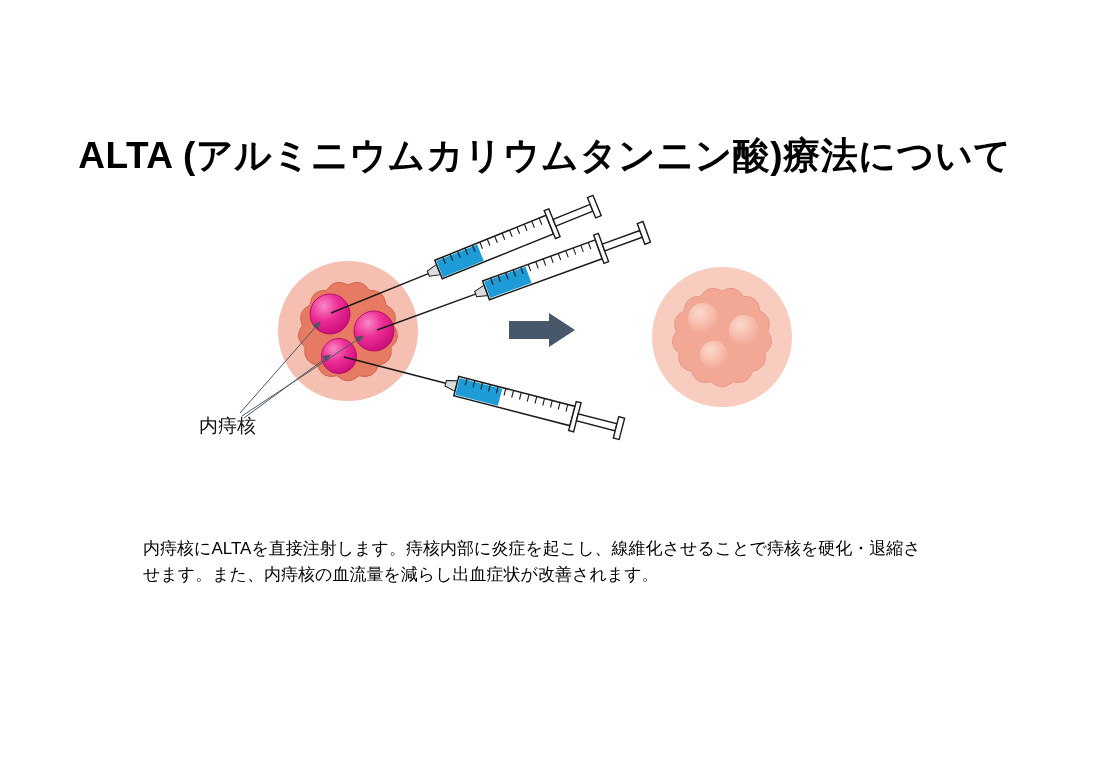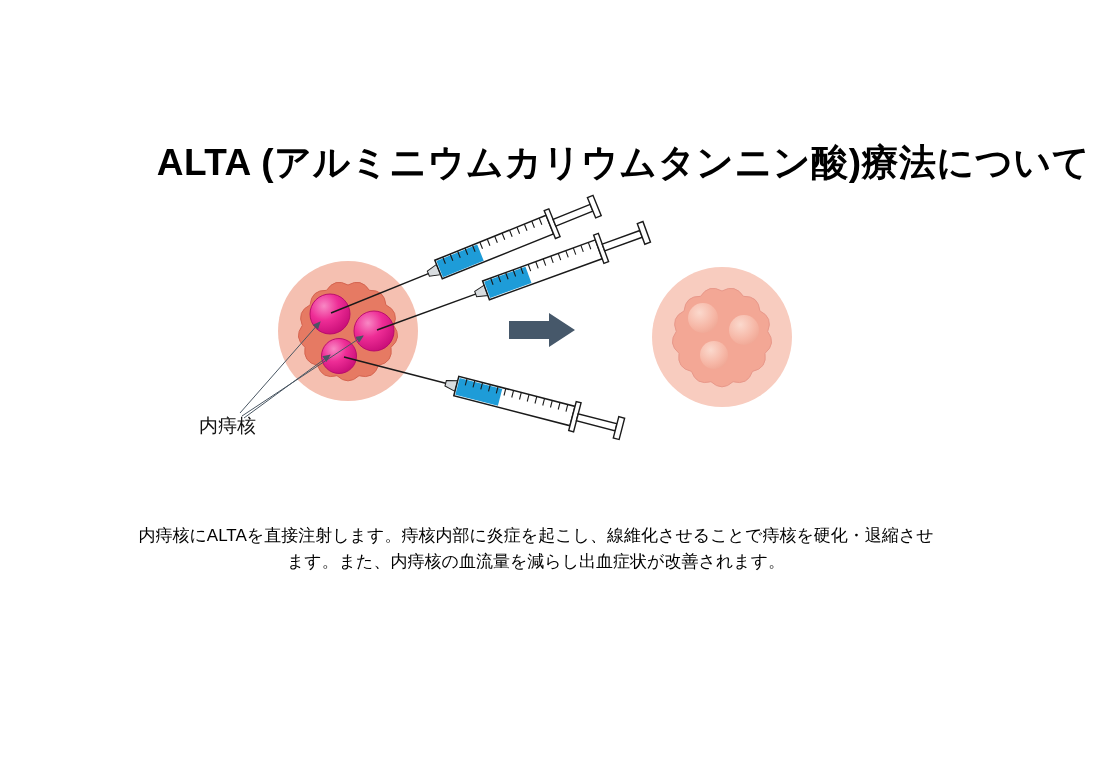--- a/index.html
+++ b/index.html
@@ -10,22 +10,22 @@
     position: relative;
     overflow: hidden;
     font-family: "Liberation Sans", sans-serif;
     color: #000;
   }
   .title {
     position: absolute;
     top: 124px;
     left: 0;
     width: 1076px;
-    margin: 14px;
-    text-align: right;
+    margin: 7px;
+    text-align: center;
     font-size: 37px;
     font-weight: bold;
     letter-spacing: 0.5px;
     color: #000;
   }
   svg.diagram {
     position: absolute;
     left: 0;
     top: 0;
     width: 1100px;
@@ -33,21 +33,21 @@
   }
   .copy {
     position: absolute;
     left: 130px;
     top: 523px;
     width: 812px;
     font-size: 17px;
     line-height: 26px;
     color: #000;
   }
-  .copy p { margin: 0; text-align: center; }
+  .copy p { margin: 13px; }
   .copy p + p { margin-top: 26px; }
   .diagram-label {
     font-size: 19px;
     fill: #111;
   }
 </style>
 </head>
 <body>
 
 <h1 class="title">ALTA (アルミニウムカリウムタンニン酸)療法について</h1>

